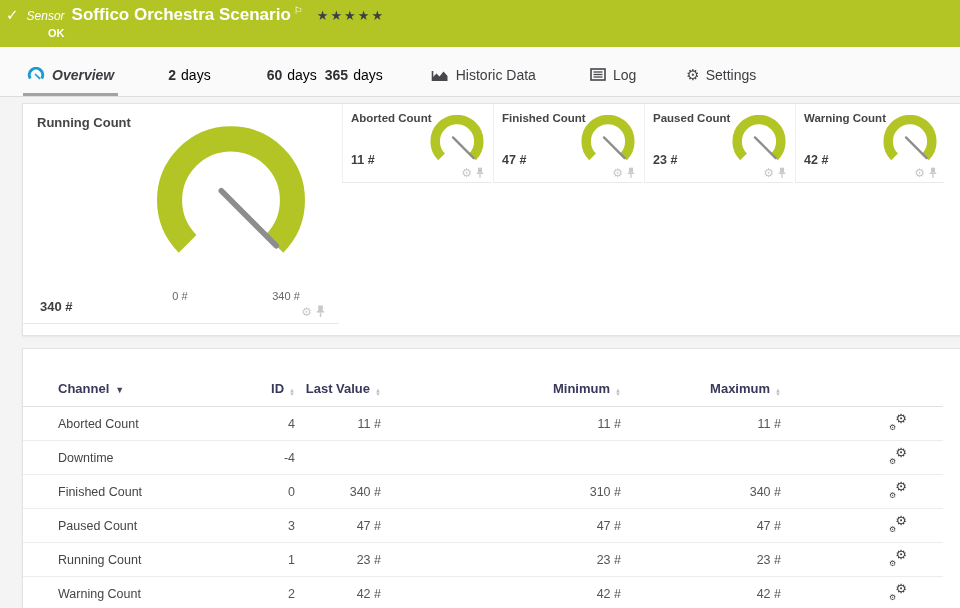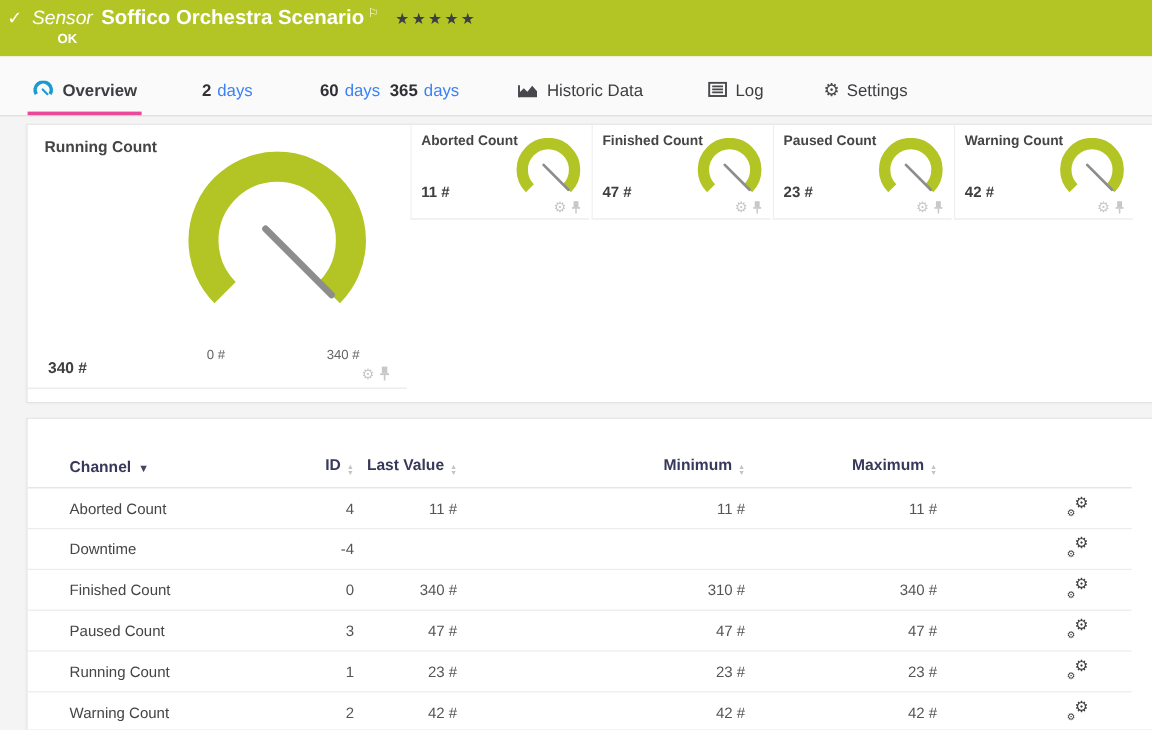--- a/index.html
+++ b/index.html
@@ -3,33 +3,33 @@
 <meta charset="utf-8">
 <style>
   * { margin:0; padding:0; box-sizing:border-box; }
   html,body { width:960px; height:608px; overflow:hidden; }
   body { font-family:"Liberation Sans","DejaVu Sans",sans-serif; background:#f4f4f4; position:relative; }
 
   
   .statusbar { position:absolute; left:0; top:0; width:960px; height:47px; background:#b2c525; color:#fff; }
   .statusbar .line1 { position:absolute; left:6px; top:5px; display:flex; align-items:baseline; white-space:nowrap; }
   .check { font-size:15px; font-weight:bold; margin-right:8px; }
-  .kind { font-style:italic; font-size:16px; margin-right:7px; }
+  .kind { font-style:italic; font-size:12px; margin-right:7px; }
   .sensor-title { font-weight:bold; font-size:17px; }
   .flag { font-size:10px; vertical-align:super; margin-left:3px; position:relative; top:-6px; }
   .stars { font-size:13px; color:#3a3f45; letter-spacing:2px; margin-left:14px; }
   .status-ok { position:absolute; left:48px; top:27px; font-size:11px; font-weight:bold; }
 
   
   .tabbar { position:absolute; left:0; top:47px; width:960px; height:50px; background:#fafafa; border-bottom:1px solid #ddd; display:flex; align-items:flex-end; }
   .tab { display:flex; align-items:center; height:34px; padding:0 4px 6px 4px; font-size:14px; color:#3d3d42; cursor:pointer; white-space:nowrap; border-bottom:3px solid transparent; }
   .tab .ticon { margin-right:7px; display:inline-flex; }
-  .tab.active { border-bottom:3px solid #ec4899; font-weight:bold; }
+  .tab.active { border-bottom:3px solid #a3a3a3; font-weight:bold;font-style:italic; }
   .tab .num { font-weight:bold; color:#303035; margin-right:5px; }
-  .tab .unit { color:#3b82f6; }
+  .tab .unit { color:#000000; }
   .gearglyph { font-size:15px; color:#47474c; margin-right:6px; }
 
   
   .panel { position:absolute; left:22px; width:956px; background:#fff; border:1px solid #e3e3e3; box-shadow:0 1px 2px rgba(0,0,0,0.06); }
   .panel.gauges { top:103px; height:233px; }
   .panel.table { top:348px; height:260px; border-bottom:none; }
 
   
   .big-tile { position:absolute; left:0; top:0; width:316px; height:220px; border-bottom:1px solid #e9e9e9; }
   .big-tile .gtitle { position:absolute; left:14px; top:11px; font-size:13px; font-weight:bold; color:#454545; }

